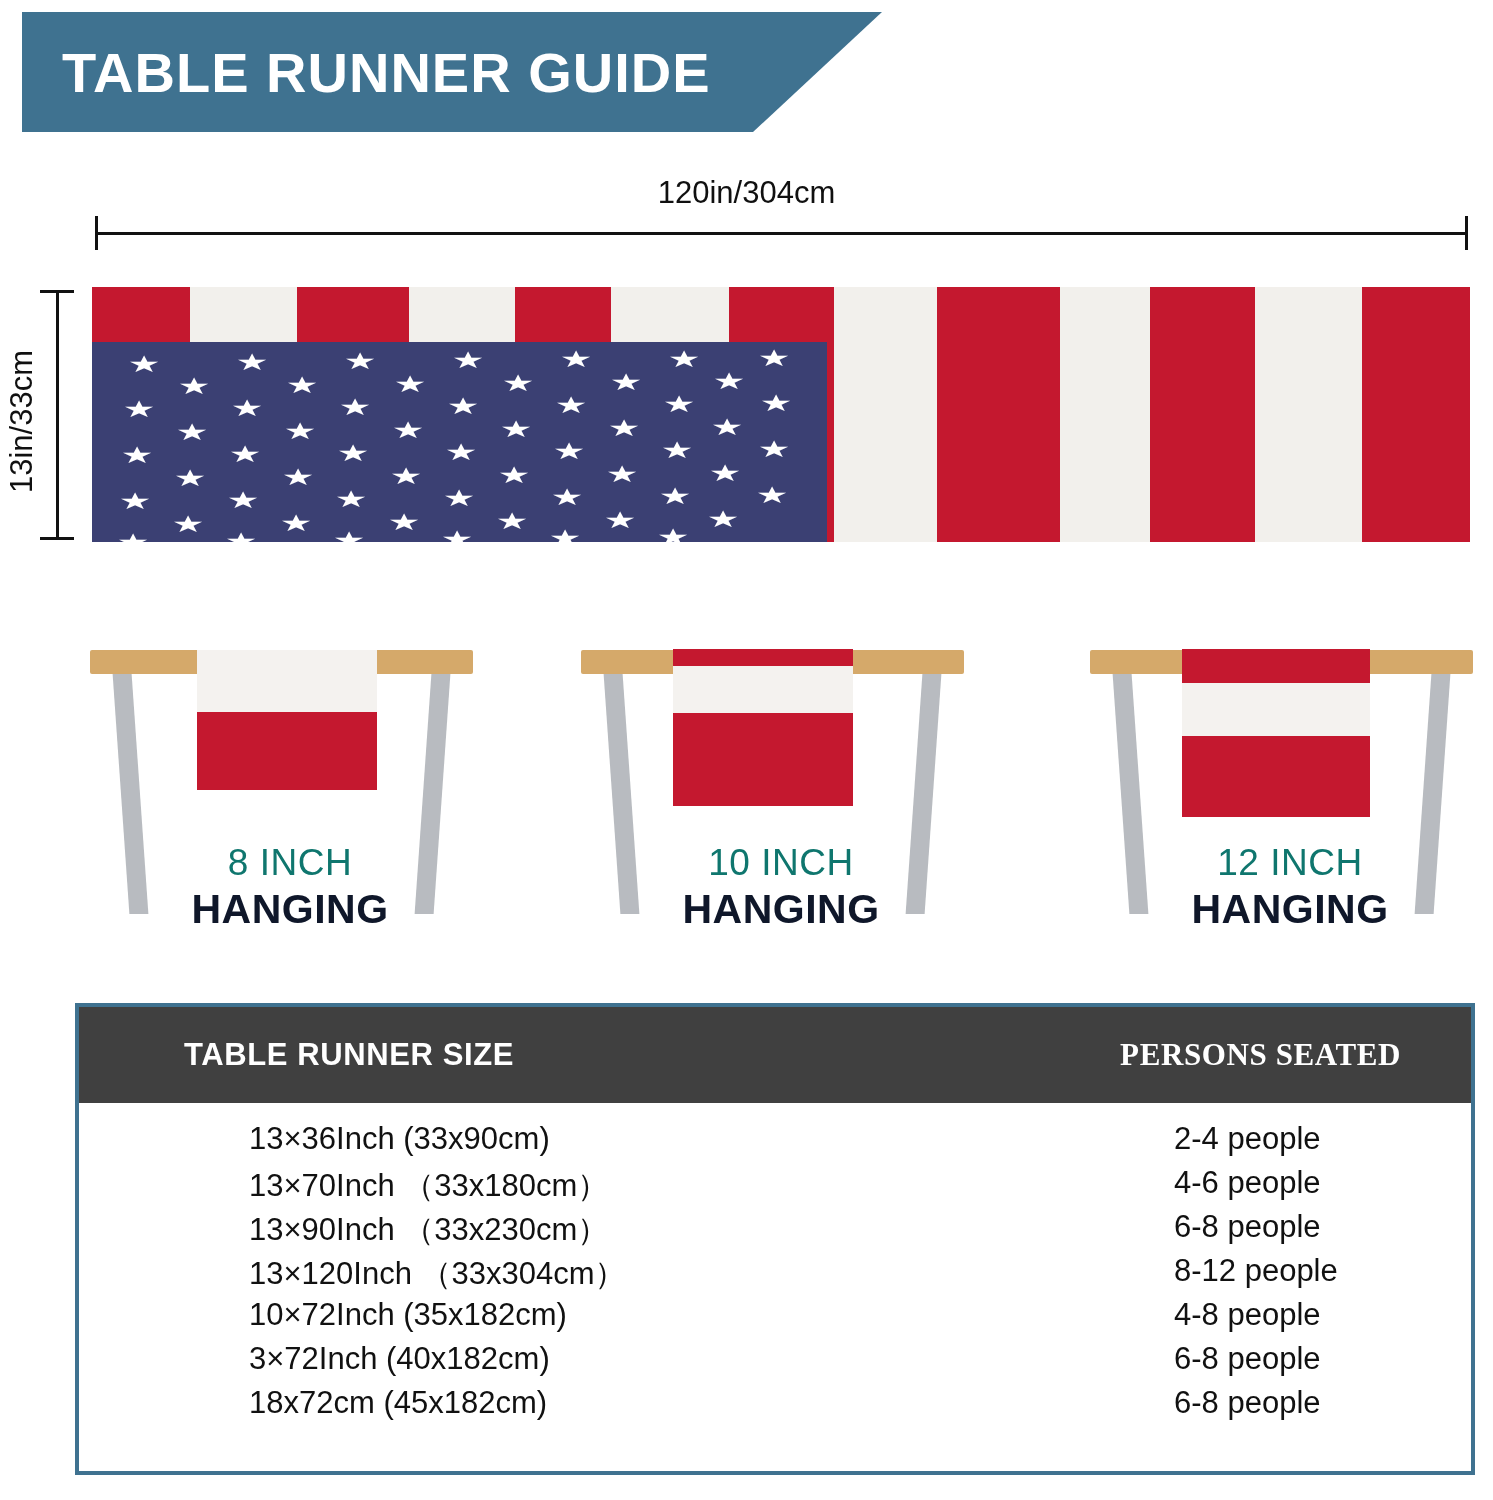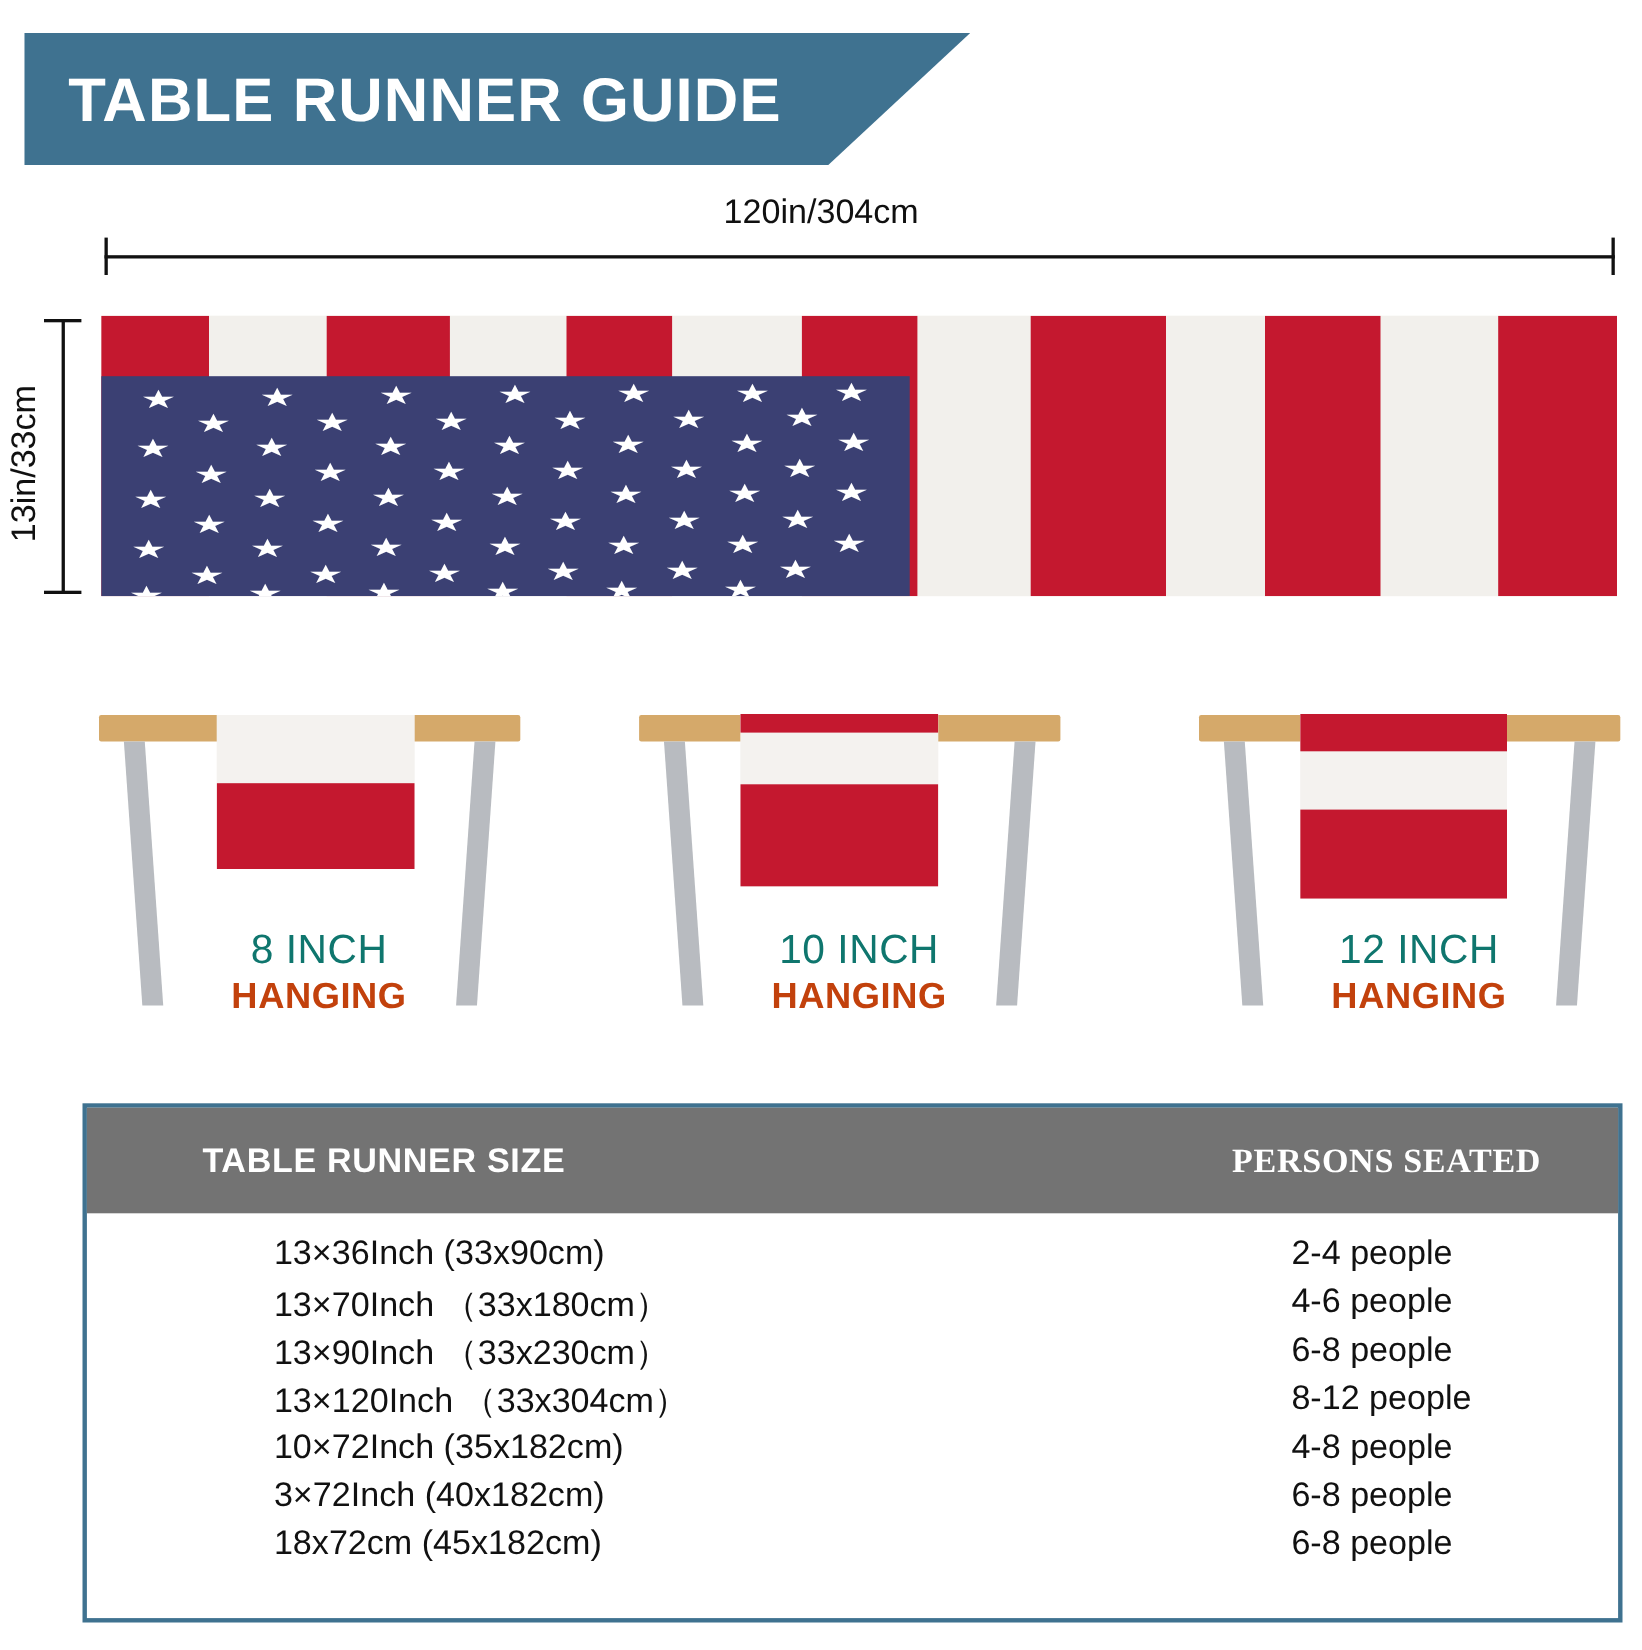--- a/index.html
+++ b/index.html
@@ -12,21 +12,21 @@
     height: 1500px;
     font-family: "Liberation Sans", sans-serif;
     position: relative;
     overflow: hidden;
   }
 
   
   .header-banner {
     position: absolute;
     left: 22px;
-    top: 30px;
+    top: 12px;
     width: 860px;
     height: 120px;
     background: #3f7290;
     clip-path: polygon(0 0, 100% 0, 85% 100%, 0 100%);
     display: flex;
     align-items: center;
   }
   .header-title {
     color: #ffffff;
     font-size: 56px;
@@ -184,42 +184,42 @@
   }
   .size-label .big {
     display: block;
     color: #0f766e;
     font-size: 37px;
     font-weight: normal;
     letter-spacing: 0.5px;
   }
   .size-label .small {
     display: block;
-    color: #c2410c;
-    font-size: 33px;
+    color: #0f172a;
+    font-size: 41px;
     font-weight: bold;
     letter-spacing: 0.5px;
     margin-top: 2px;
   }
 
   
   .data-table {
     position: absolute;
     left: 75px;
     top: 1003px;
     width: 1400px;
     height: 472px;
     border: 4px solid #3f7290;
     box-sizing: border-box;
     background: #ffffff;
   }
   .dt-head {
     position: relative;
     height: 96px;
-    background: #737373;
+    background: #404040;
   }
   .dt-head .h1 {
     position: absolute;
     left: 105px;
     top: 30px;
     color: #ffffff;
     font-size: 31px;
     font-weight: bold;
     letter-spacing: 0.6px;
   }

